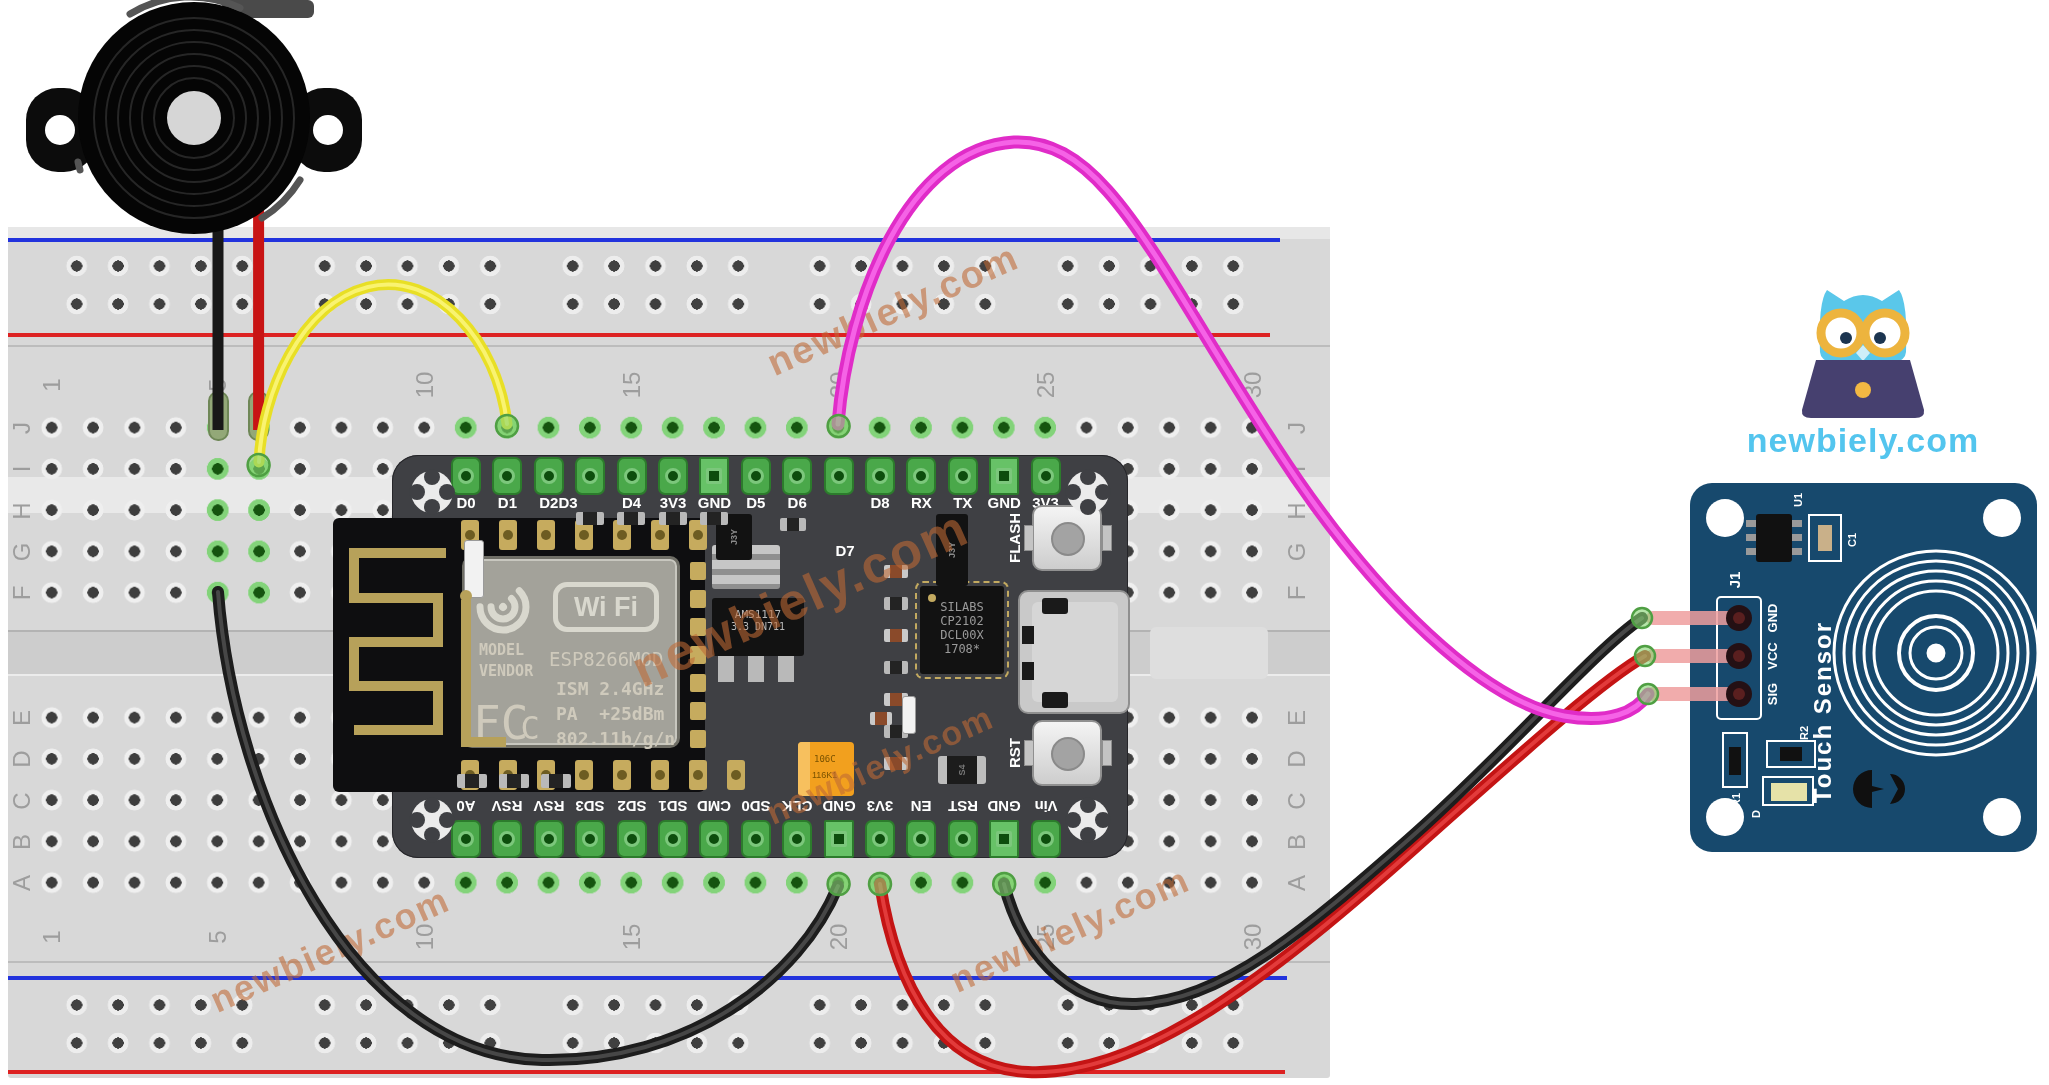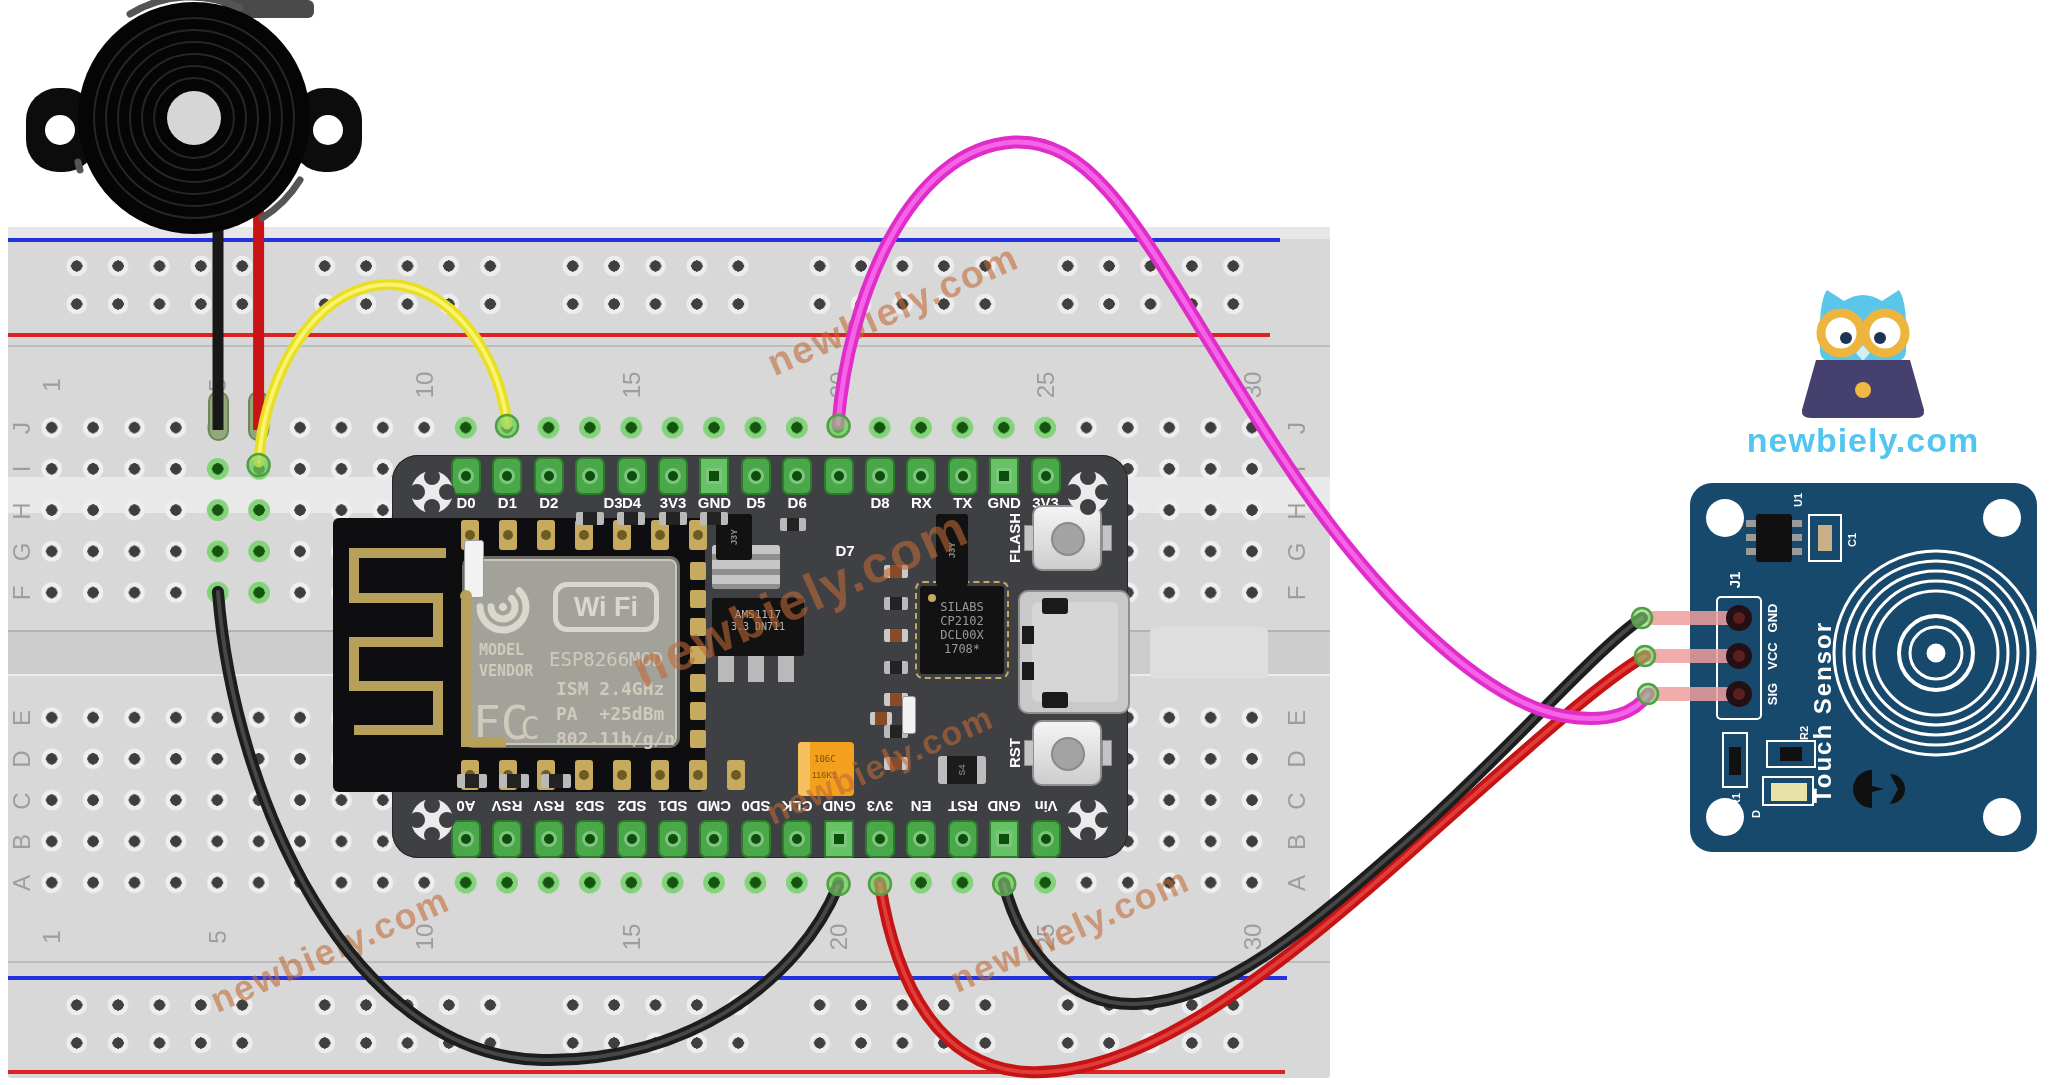--- a/index.html
+++ b/index.html
@@ -193,21 +193,21 @@
         <div class="hole"></div>
       </div>
       <div class="pad" style="left: 1030.6px; top: 457px;">
         <div class="hole"></div>
       </div>
     </div>
   <div id="labels-top">
       <div class="pin-label" style="left: 466px; top: 502px;">D0</div>
       <div class="pin-label" style="left: 507.4px; top: 502px;">D1</div>
       <div class="pin-label" style="left: 548.8px; top: 502px;">D2</div>
-      <div class="pin-label" style="left: 613px; top: 502px;">D3</div>
+      <div class="pin-label" style="left: 568px; top: 502px;">D3</div>
       <div class="pin-label" style="left: 631.6px; top: 502px;">D4</div>
       <div class="pin-label" style="left: 673px; top: 502px;">3V3</div>
       <div class="pin-label" style="left: 714.4px; top: 502px;">GND</div>
       <div class="pin-label" style="left: 755.8px; top: 502px;">D5</div>
       <div class="pin-label" style="left: 797.2px; top: 502px;">D6</div>
       <div class="pin-label" style="left: 845px; top: 502px; margin-top: 48px;">D7</div>
       <div class="pin-label" style="left: 880px; top: 502px;">D8</div>
       <div class="pin-label" style="left: 921.4px; top: 502px;">RX</div>
       <div class="pin-label" style="left: 962.8px; top: 502px;">TX</div>
       <div class="pin-label" style="left: 1004.2px; top: 502px;">GND</div>

